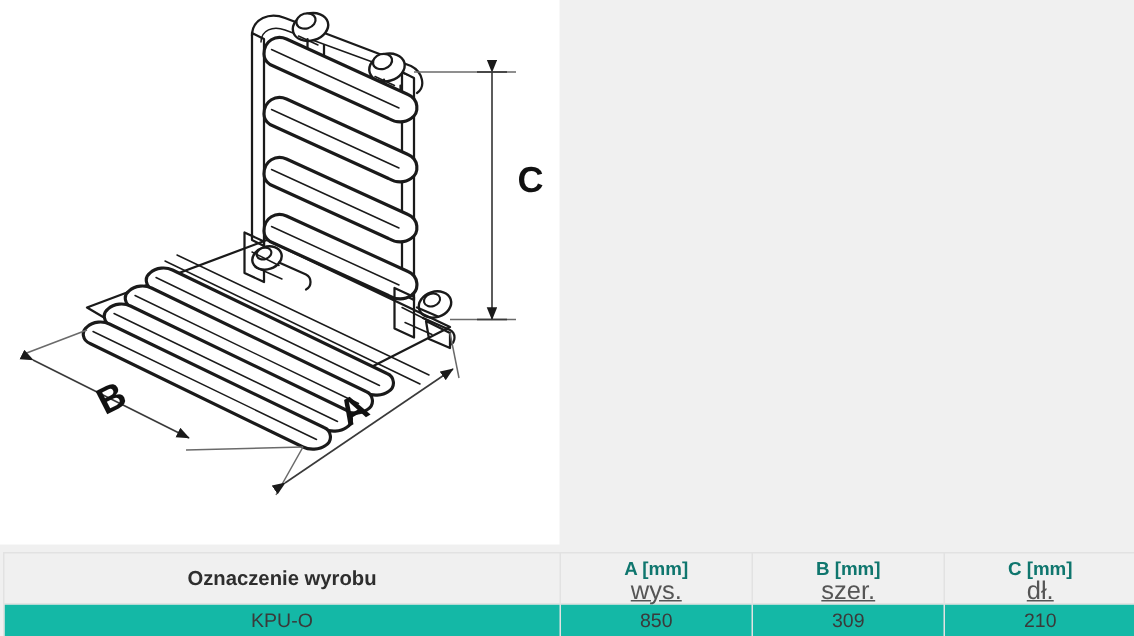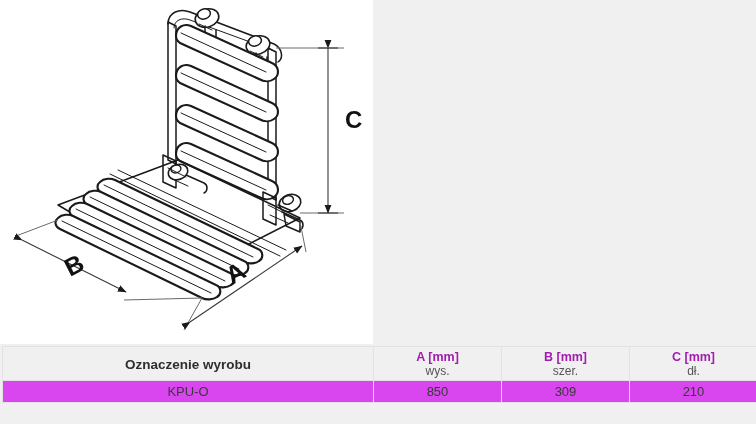--- a/index.html
+++ b/index.html
@@ -15,21 +15,21 @@
   
   .drawing-panel{
     position:absolute;left:0;top:0;
     width:373px;height:363px;
     background:#ffffff;
   }
   .drawing-panel svg{display:block;}
 
   
   .spec-table-wrap{
-    position:absolute;left:0;top:344px;
+    position:absolute;left:0;top:366px;
     width:756px;height:58px;
     background:#f0f0f0;
   }
   table.spec-table{
     border-collapse:collapse;
     width:752px;
     margin:2px 2px 0 2px;
     table-layout:fixed;
   }
   table.spec-table th,
@@ -38,42 +38,43 @@
     text-align:center;
     color:#333333;
     padding:0;
   }
   table.spec-table thead th{
     background:#f0f0f0;
     height:33px;
     vertical-align:middle;
   }
   table.spec-table tbody td{
-    background:#d946ef;
+    background:#14b8a6;
     height:21px;
     vertical-align:middle;
     font-size:13px;
     font-weight:400;
     color:#3a3a3a;
   }
   .col-name{width:370px;}
   .col-dim{width:127px;}
   .hdr-main{
     display:block;
     font-size:12.5px;
     font-weight:bold;
     line-height:15px;
-    color:#a21caf;
+    color:#0f766e;
   }
   .hdr-sub{
     display:block;
-    font-size:12px;
+    font-size:17px;
     font-weight:400;
     line-height:13px;
     color:#555555;
+    text-decoration:underline;
   }
   .hdr-name{
     font-size:13.5px;
     font-weight:bold;
     color:#2e2e2e;
   }
 
   
   .dimletter{
     font-family:"Liberation Sans", sans-serif;

